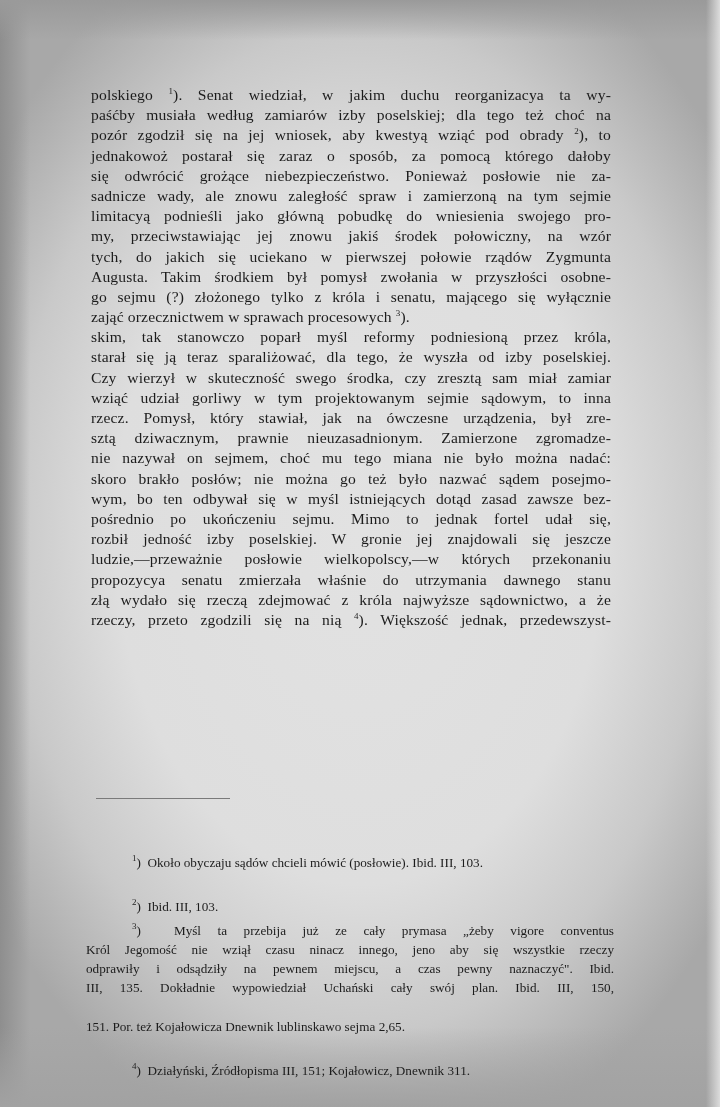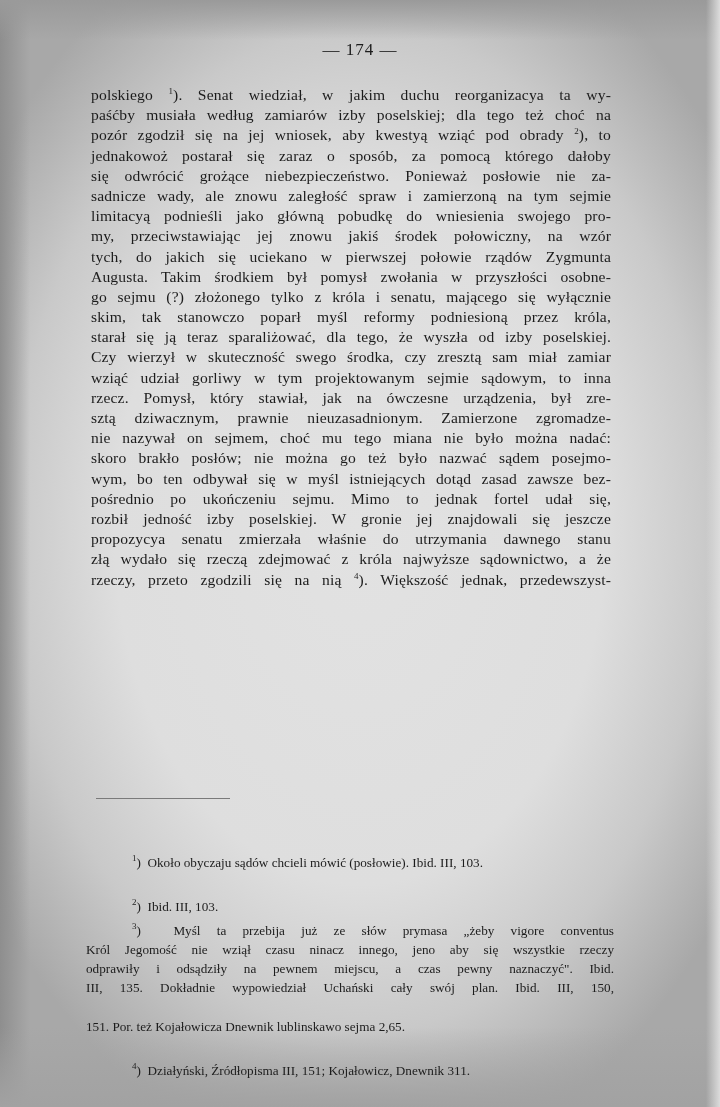--- a/index.html
+++ b/index.html
@@ -59,63 +59,64 @@
 </style>
 </head>
 <body>
 
 <div class="page">
   <div class="vignette-left"></div>
   <div class="vignette-top"></div>
   <div class="vignette-bottom"></div>
   <div class="right-edge"></div>
 
-  <div class="header">— 174 —</div>
 
   <div class="body-text" id="body-text">
       <span class="line"><span>polskiego </span><sup>1</sup><span>).  Senat wiedział,  w jakim duchu  reorganizacya  ta  wy-</span></span>
       <span class="line"><span>paśćby musiała według zamiarów izby poselskiej; dla tego też choć na</span></span>
       <span class="line"><span>pozór zgodził się na jej wniosek, aby kwestyą wziąć pod obrady </span><sup>2</sup><span>),  to</span></span>
       <span class="line"><span>jednakowoż postarał się zaraz o sposób,  za pomocą którego dałoby</span></span>
       <span class="line"><span>się odwrócić grożące niebezpieczeństwo.  Ponieważ posłowie nie za-</span></span>
       <span class="line"><span>sadnicze wady, ale znowu zaległość spraw i zamierzoną na tym sejmie</span></span>
       <span class="line"><span>limitacyą podnieśli jako główną pobudkę do wniesienia swojego pro-</span></span>
       <span class="line"><span>my,  przeciwstawiając  jej  znowu  jakiś  środek  połowiczny,  na  wzór</span></span>
       <span class="line"><span>tych,  do  jakich się uciekano  w pierwszej  połowie rządów Zygmunta</span></span>
       <span class="line"><span>Augusta.  Takim środkiem był pomysł zwołania w przyszłości osobne-</span></span>
       <span class="line"><span>go sejmu (?) złożonego tylko z króla i senatu,  mającego się wyłącznie</span></span>
+      <span class="line last"><span>zająć orzecznictwem w sprawach procesowych </span><sup>3</sup><span>).</span></span>
       <span class="line"><span>skim,  tak  stanowczo  poparł  myśl  reformy  podniesioną  przez króla,</span></span>
       <span class="line"><span>starał się ją teraz sparaliżować, dla tego, że wyszła od izby poselskiej.</span></span>
       <span class="line"><span>Czy wierzył w skuteczność swego środka, czy zresztą sam miał zamiar</span></span>
       <span class="line"><span>wziąć udział gorliwy  w tym projektowanym  sejmie sądowym,  to inna</span></span>
       <span class="line"><span>rzecz.   Pomysł, który stawiał,  jak na ówczesne urządzenia,  był zre-</span></span>
       <span class="line"><span>sztą dziwacznym, prawnie nieuzasadnionym.   Zamierzone zgromadze-</span></span>
       <span class="line"><span>nie nazywał on sejmem,  choć mu  tego miana  nie było można nadać:</span></span>
       <span class="line"><span>skoro brakło posłów;  nie można go też było  nazwać sądem posejmo-</span></span>
       <span class="line"><span>wym, bo ten odbywał się w myśl istniejących dotąd zasad zawsze bez-</span></span>
       <span class="line"><span>pośrednio  po  ukończeniu  sejmu.   Mimo  to  jednak  fortel  udał  się,</span></span>
       <span class="line"><span>rozbił jedność izby poselskiej.   W gronie jej znajdowali się jeszcze</span></span>
+      <span class="line"><span>ludzie,—przeważnie  posłowie  wielkopolscy,—w  których  przekonaniu</span></span>
       <span class="line"><span>propozycya senatu  zmierzała  właśnie  do utrzymania  dawnego stanu</span></span>
       <span class="line"><span>złą wydało się rzeczą zdejmować z króla najwyższe sądownictwo, a że</span></span>
       <span class="line"><span>rzeczy, przeto zgodzili się na nią </span><sup>4</sup><span>).  Większość jednak, przedewszyst-</span></span>
     </div>
 
   <div class="separator"></div>
 
   <div class="footnotes" id="footnotes">
       <div class="fn">
         <span class="line indent last"><sup>1</sup><span>)&nbsp;&nbsp;</span><span>Około obyczaju sądów chcieli mówić (posłowie). Ibid. III, 103.</span></span>
       </div>
       <div class="fn-gap"></div>
       <div class="fn">
         <span class="line indent last"><sup>2</sup><span>)&nbsp;&nbsp;</span><span>Ibid. III, 103.</span></span>
       </div>
       <div class="fn-gap"></div>
       <div class="fn">
-        <span class="line indent"><sup>3</sup><span>)&nbsp;&nbsp;</span><span>Myśl  ta  przebija  już  ze  słów  prymasa  „żeby  vigore  conventus</span></span>
+        <span class="line indent"><sup>3</sup><span>)&nbsp;&nbsp;</span><span>Myśl  ta  przebija  już  ze  cały  prymasa  „żeby  vigore  conventus</span></span>
         <span class="line"><span>Król Jegomość nie wziął czasu ninacz innego,  jeno aby się wszystkie rzeczy</span></span>
         <span class="line"><span>odprawiły i odsądziły na pewnem miejscu,  a czas pewny naznaczyć".  Ibid.</span></span>
         <span class="line"><span>III, 135.   Dokładnie  wypowiedział Uchański cały swój plan.  Ibid. III, 150,</span></span>
         <span class="line last"><span>151.   Por. też Kojałowicza Dnewnik lublinskawo sejma 2,65.</span></span>
       </div>
       <div class="fn-gap"></div>
       <div class="fn">
         <span class="line indent last"><sup>4</sup><span>)&nbsp;&nbsp;</span><span>Działyński, Źródłopisma III, 151; Kojałowicz, Dnewnik 311.</span></span>
       </div>
     </div>

